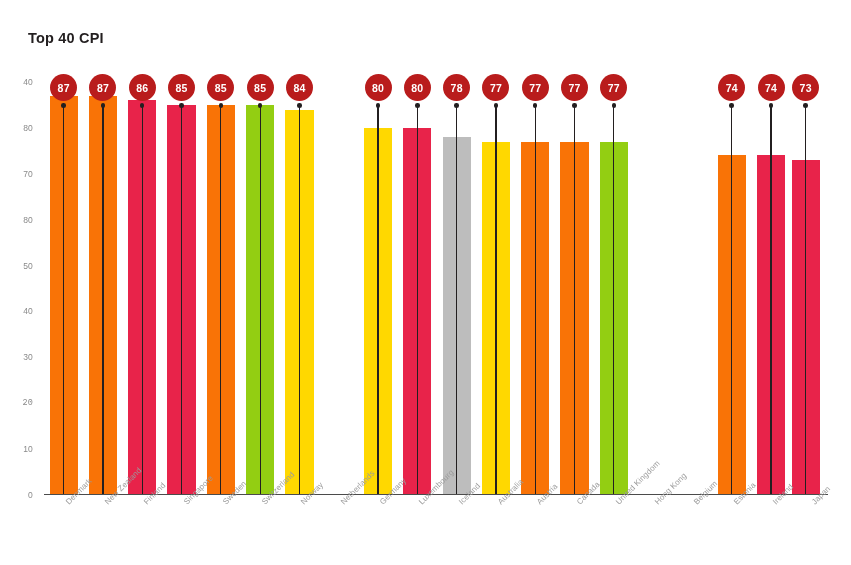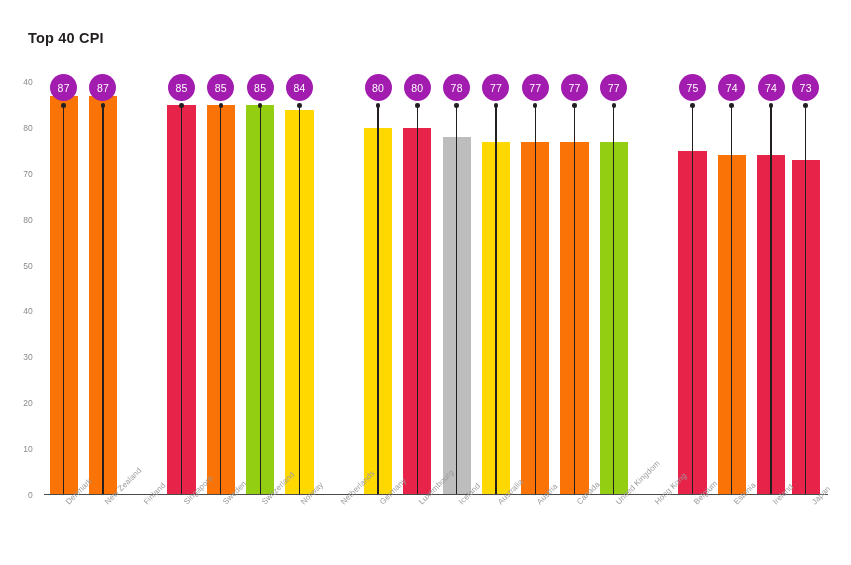--- a/index.html
+++ b/index.html
@@ -85,24 +85,24 @@
     border-radius: 50%;
     background: #231f20;
   }
   .badge {
     position: absolute;
     left: 50%;
     width: 27px;
     height: 27px;
     margin-left: -13.5px;
     border-radius: 50%;
-    background: #a21caf;
+    background: #b91c1c;
     color: #ffffff;
     font-size: 10.5px;
-    font-weight: normal;
+    font-weight: bold;
     display: flex;
     align-items: center;
     justify-content: center;
     letter-spacing: 0.2px;
   }
   .cat-label {
     position: absolute;
     top: 500px;
     font-size: 8px;
     color: #9b9b9b;
@@ -120,21 +120,21 @@
 </head>
 <body>
 
 <div id="app">
 
   <div id="chart-title">Top 40 CPI</div>
 
   <div id="y-axis">
       <div class="y-tick" style="top: 413px;">0</div>
       <div class="y-tick" style="top: 367.111px;">10</div>
-      <div class="y-tick" style="top: 321.222px;">20</div>
+      <div class="y-tick" style="top: 321.222px; font-family: Liberation Mono, monospace;">20</div>
       <div class="y-tick" style="top: 275.333px;">30</div>
       <div class="y-tick" style="top: 229.444px;">40</div>
       <div class="y-tick" style="top: 183.556px;">50</div>
       <div class="y-tick" style="top: 137.667px;">80</div>
       <div class="y-tick" style="top: 91.7778px;">70</div>
       <div class="y-tick" style="top: 45.8889px;">80</div>
       <div class="y-tick" style="top: 0px;">40</div>
     </div>
 
   <div id="plot-area">
@@ -143,20 +143,26 @@
         <div class="stem" style="top: 22px; height: 391px;"></div>
         <div class="stem-dot" style="top: 21px;"></div>
         <div class="badge" style="top: -8px;">87</div>
       </div>
       <div class="bar-slot" style="left: 39.3px; width: 39.3px;">
         <div class="bar" style="height: 399.233px; background: rgb(249, 115, 6);"></div>
         <div class="stem" style="top: 22px; height: 391px;"></div>
         <div class="stem-dot" style="top: 21px;"></div>
         <div class="badge" style="top: -8px;">87</div>
       </div>
+      <div class="bar-slot" style="left: 78.6px; width: 39.3px;">
+        <div class="bar" style="height: 394.644px; background: rgb(232, 35, 74);"></div>
+        <div class="stem" style="top: 22px; height: 391px;"></div>
+        <div class="stem-dot" style="top: 21px;"></div>
+        <div class="badge" style="top: -8px;">86</div>
+      </div>
       <div class="bar-slot" style="left: 117.9px; width: 39.3px;">
         <div class="bar" style="height: 390.056px; background: rgb(232, 35, 74);"></div>
         <div class="stem" style="top: 22px; height: 391px;"></div>
         <div class="stem-dot" style="top: 21px;"></div>
         <div class="badge" style="top: -8px;">85</div>
       </div>
       <div class="bar-slot" style="left: 157.2px; width: 39.3px;">
         <div class="bar" style="height: 390.056px; background: rgb(249, 115, 6);"></div>
         <div class="stem" style="top: 22px; height: 391px;"></div>
         <div class="stem-dot" style="top: 21px;"></div>
@@ -209,26 +215,20 @@
         <div class="stem" style="top: 22px; height: 391px;"></div>
         <div class="stem-dot" style="top: 21px;"></div>
         <div class="badge" style="top: -8px;">77</div>
       </div>
       <div class="bar-slot" style="left: 550.2px; width: 39.3px;">
         <div class="bar" style="height: 353.344px; background: rgb(147, 206, 18);"></div>
         <div class="stem" style="top: 22px; height: 391px;"></div>
         <div class="stem-dot" style="top: 21px;"></div>
         <div class="badge" style="top: -8px;">77</div>
       </div>
-      <div class="bar-slot" style="left: 628.8px; width: 39.3px;">
-        <div class="bar" style="height: 344.167px; background: rgb(232, 35, 74);"></div>
-        <div class="stem" style="top: 22px; height: 391px;"></div>
-        <div class="stem-dot" style="top: 21px;"></div>
-        <div class="badge" style="top: -8px;">75</div>
-      </div>
       <div class="bar-slot" style="left: 668.1px; width: 39.3px;">
         <div class="bar" style="height: 339.578px; background: rgb(249, 115, 6);"></div>
         <div class="stem" style="top: 22px; height: 391px;"></div>
         <div class="stem-dot" style="top: 21px;"></div>
         <div class="badge" style="top: -8px;">74</div>
       </div>
       <div class="bar-slot" style="left: 707.4px; width: 39.3px;">
         <div class="bar" style="height: 339.578px; background: rgb(232, 35, 74);"></div>
         <div class="stem" style="top: 22px; height: 391px;"></div>
         <div class="stem-dot" style="top: 21px;"></div>

